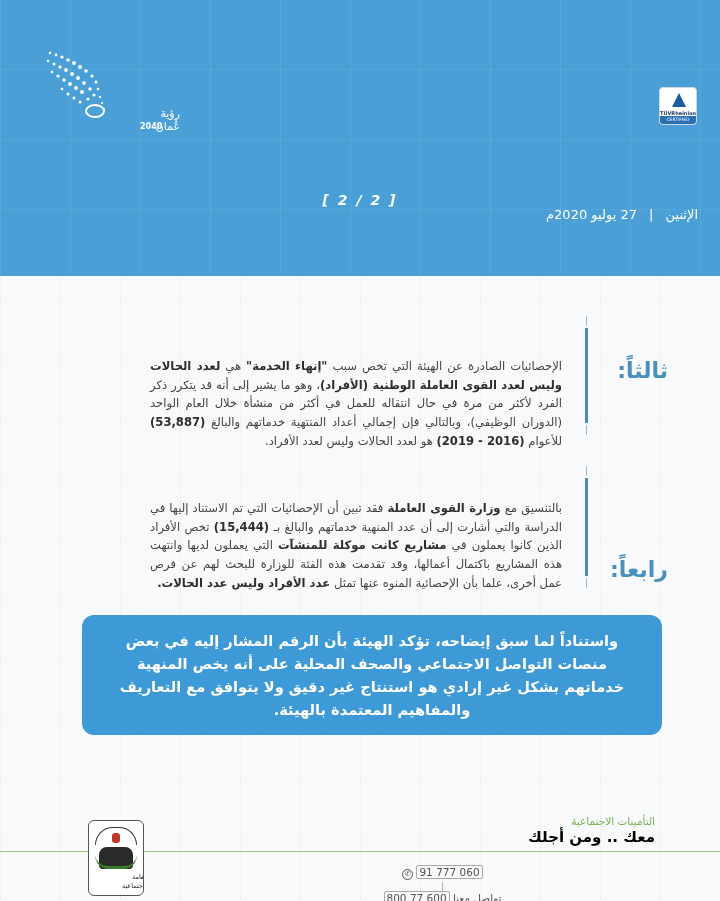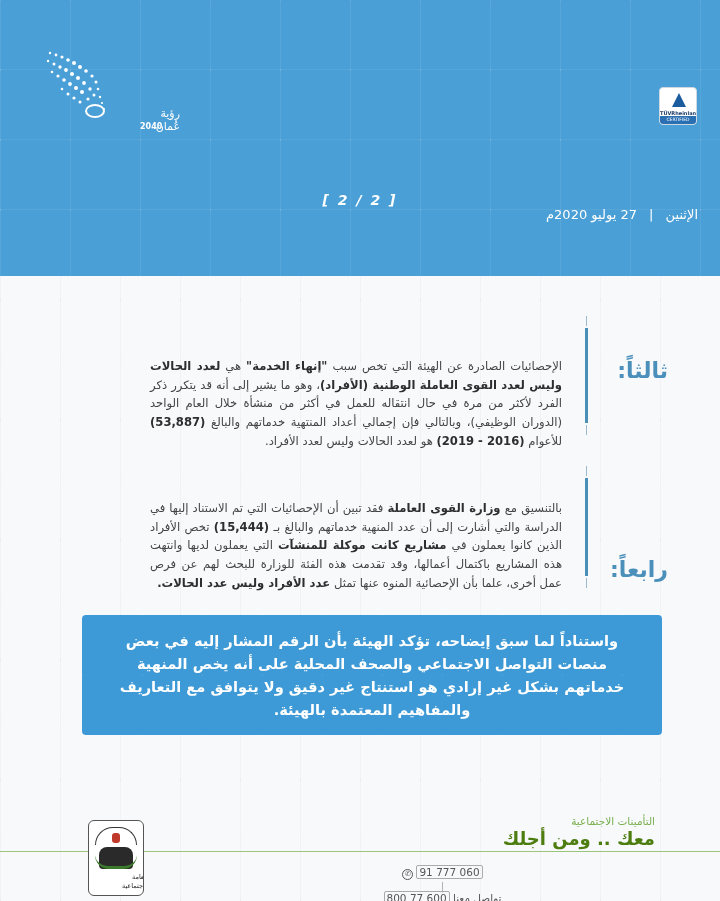--- a/index.html
+++ b/index.html
@@ -110,21 +110,21 @@
   .s3 .body { top: 0; }
 
   .s4 { top: 462px; height: 140px; }
   .s4 .label { top: 63px; margin-top: 32px; }
   .s4 .vbar { top: 16px; height: 98px; }
   .s4 .body { top: 0; }
 
   
   .callout {
     position: absolute; left: 82px; top: 615px; width: 580px; height: 120px;
-    background: #3e9ad6; border-radius: 4px;
+    background: #3e9ad6; border-radius: 12px;
     padding: 14px 26px 10px 26px;
     direction: rtl; text-align: center; color: #fff;
     font-size: 14.6px; font-weight: bold; line-height: 23px;
     overflow: hidden;
   }
   .callout .cpat {
     position: absolute; inset: 0;
     background-image:
       linear-gradient(30deg, rgba(255,255,255,0.08) 1px, transparent 1px),
       linear-gradient(150deg, rgba(255,255,255,0.08) 1px, transparent 1px);
@@ -135,21 +135,21 @@
   
   .footer-line {
     position: absolute; left: 0; top: 851px; width: 720px; height: 1px; background: #9cc47a;
   }
   .tagline-small {
     position: absolute; right: 65px; top: 815px;
     color: #7aaf4e; font-size: 10.5px; direction: rtl;
   }
   .tagline-big {
     position: absolute; right: 65px; top: 828px;
-    color: #4d7c0f; font-size: 18px; font-weight: bold; direction: rtl;
+    color: #000000; font-size: 15px; font-weight: bold; direction: rtl;
   }
   .pasi-logo {
     position: absolute; left: 88px; top: 820px; width: 56px; height: 76px;
     background: #fff; border: 1.5px solid #555; border-radius: 6px;
     overflow: hidden;
   }
   .pasi-logo .umb {
     position: absolute; left: 6px; top: 6px; width: 42px; height: 18px;
     border: 1.5px solid #333; border-bottom: none; border-radius: 21px 21px 0 0;
   }

